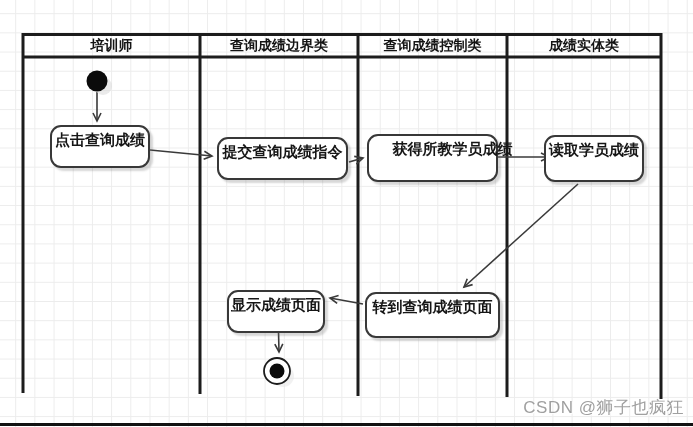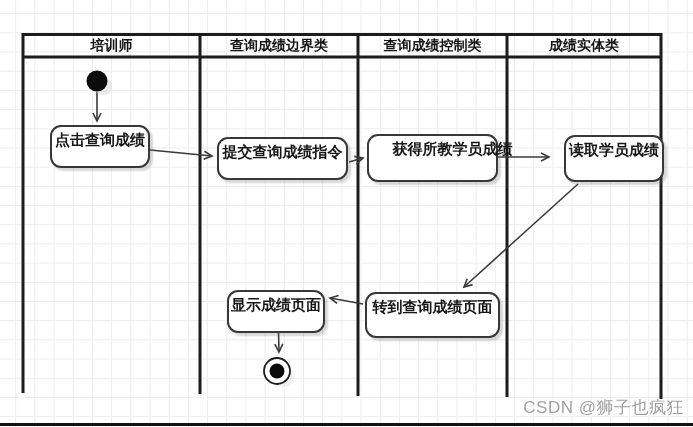--- a/index.html
+++ b/index.html
@@ -120,21 +120,21 @@
   </svg>
 
   <div class="lane-header" style="left:24px;  width:175px;">培训师</div>
   <div class="lane-header" style="left:201px; width:156px;text-align:center;">查询成绩边界类</div>
   <div class="lane-header" style="left:508px; width:152px;">成绩实体类</div>
   <div class="lane-header" style="left:359px; width:147px;">查询成绩控制类</div>
 
   <div class="action-node" style="left:50px;  top:125px; width:100px; height:43px;">点击查询成绩</div>
   <div class="action-node" style="left:217px; top:137px; width:131px; height:43px;">提交查询成绩指令</div>
   <div class="action-node" style="left:367px; top:134px; width:131px; height:48px;padding-left:40px;">获得所教学员成绩</div>
-  <div class="action-node" style="left:564px; top:135px; width:100px; height:47px;">读取学员成绩</div>
+  <div class="action-node" style="left:544px; top:135px; width:100px; height:47px;">读取学员成绩</div>
   <div class="action-node" style="left:365px; top:292px; width:135px; height:46px;text-align:right;">转到查询成绩页面</div>
   <div class="action-node" style="left:227px; top:267px; width:98px;  height:43px;margin-top:23px;">显示成绩页面</div>
 
   <div class="watermark">CSDN @狮子也疯狂</div>
 
   <div class="bottom-rule"></div>
 
 </div>
 
 </body></html>

